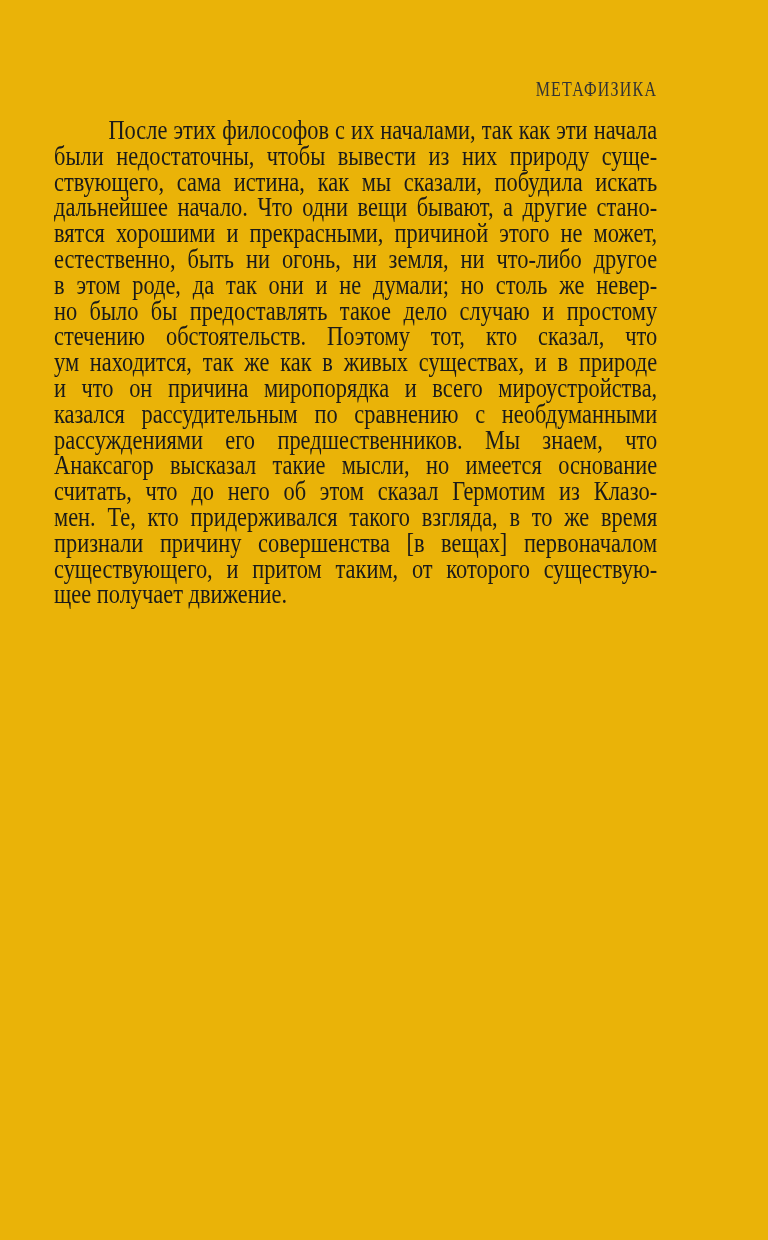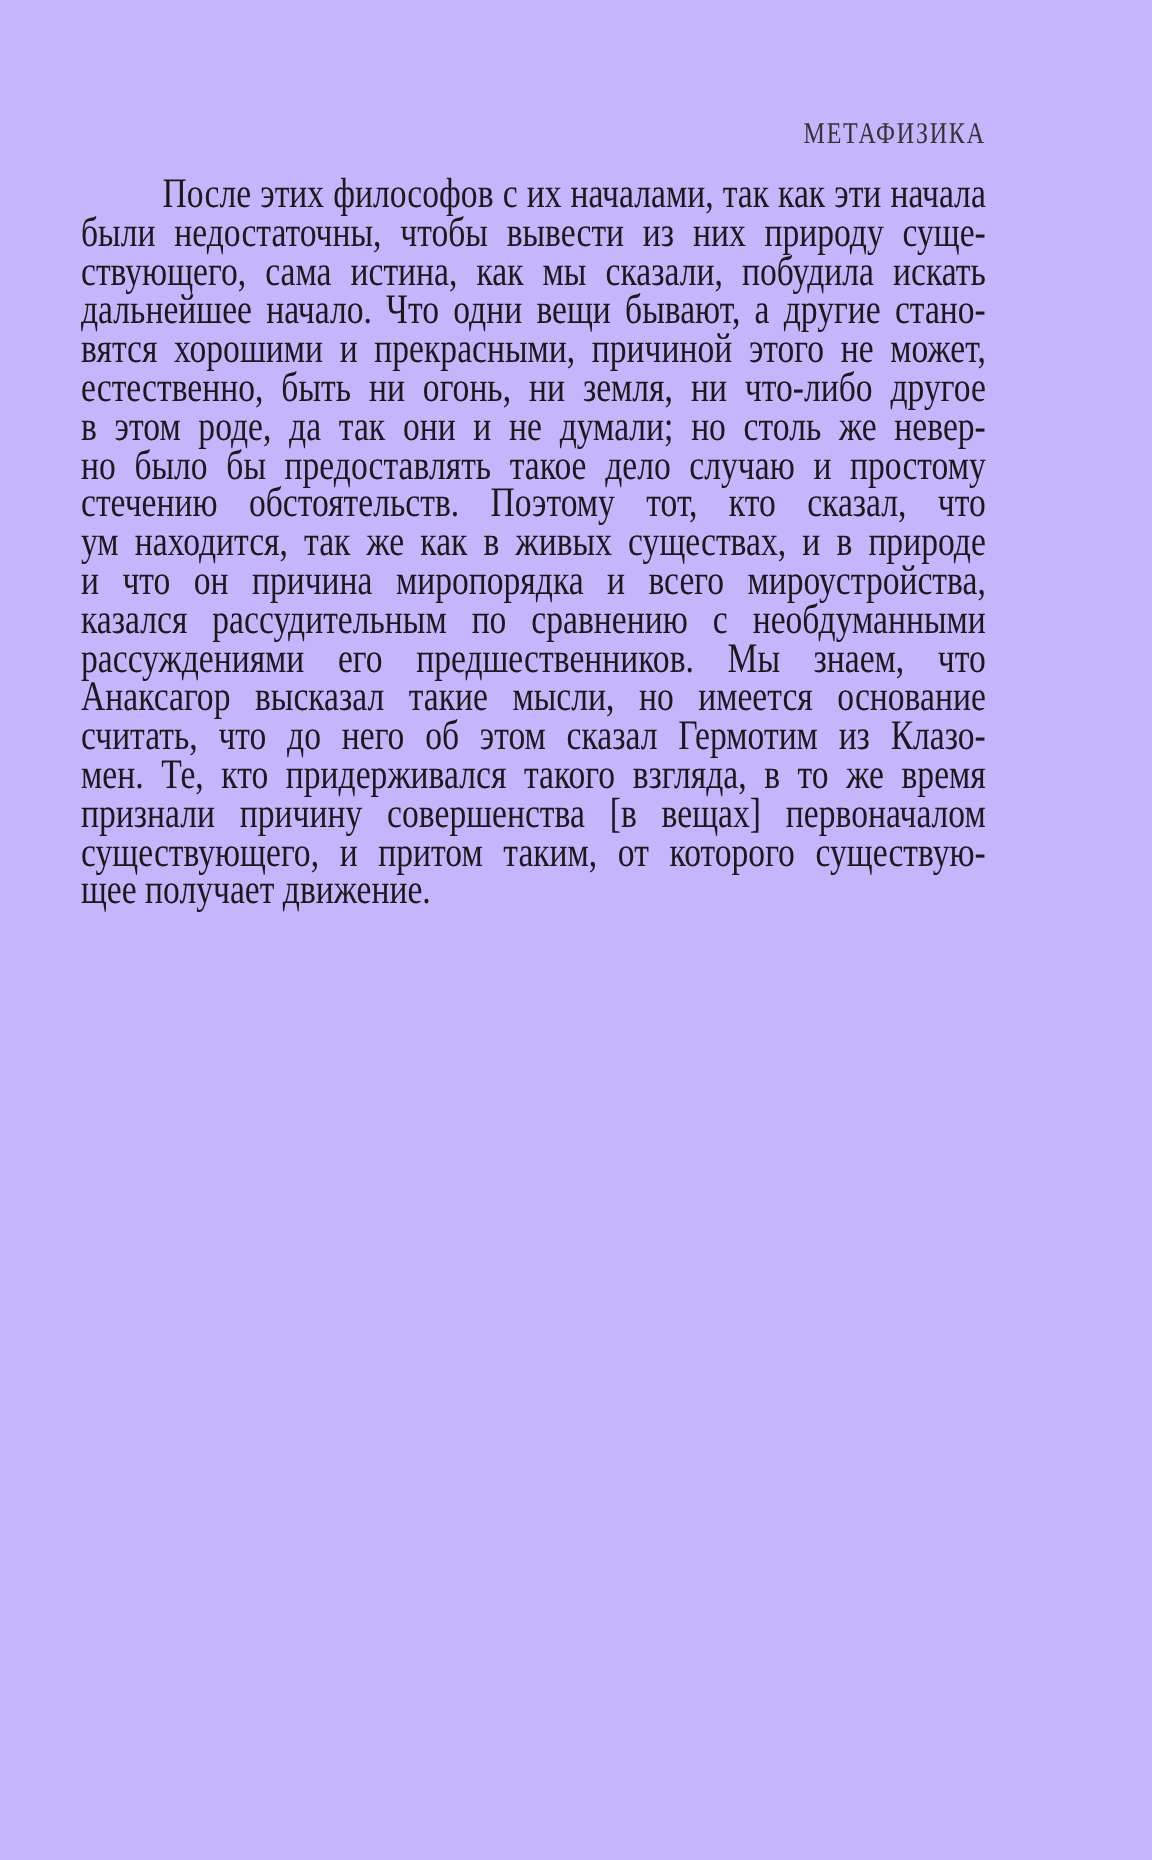--- a/index.html
+++ b/index.html
@@ -10,21 +10,21 @@
   body {
     width: 768px;
     height: 1240px;
     position: relative;
     overflow: hidden;
     font-family: "Liberation Serif", "DejaVu Serif", serif;
   }
   .page {
     position: absolute;
     inset: 0;
-    background: #c4b5fd;
+    background: #eab308;
   }
   
   .content {
     position: absolute;
     left: 54px;
     top: 77px;
     width: 754px;              
     transform: scaleX(0.8);
     transform-origin: top left;
   }

